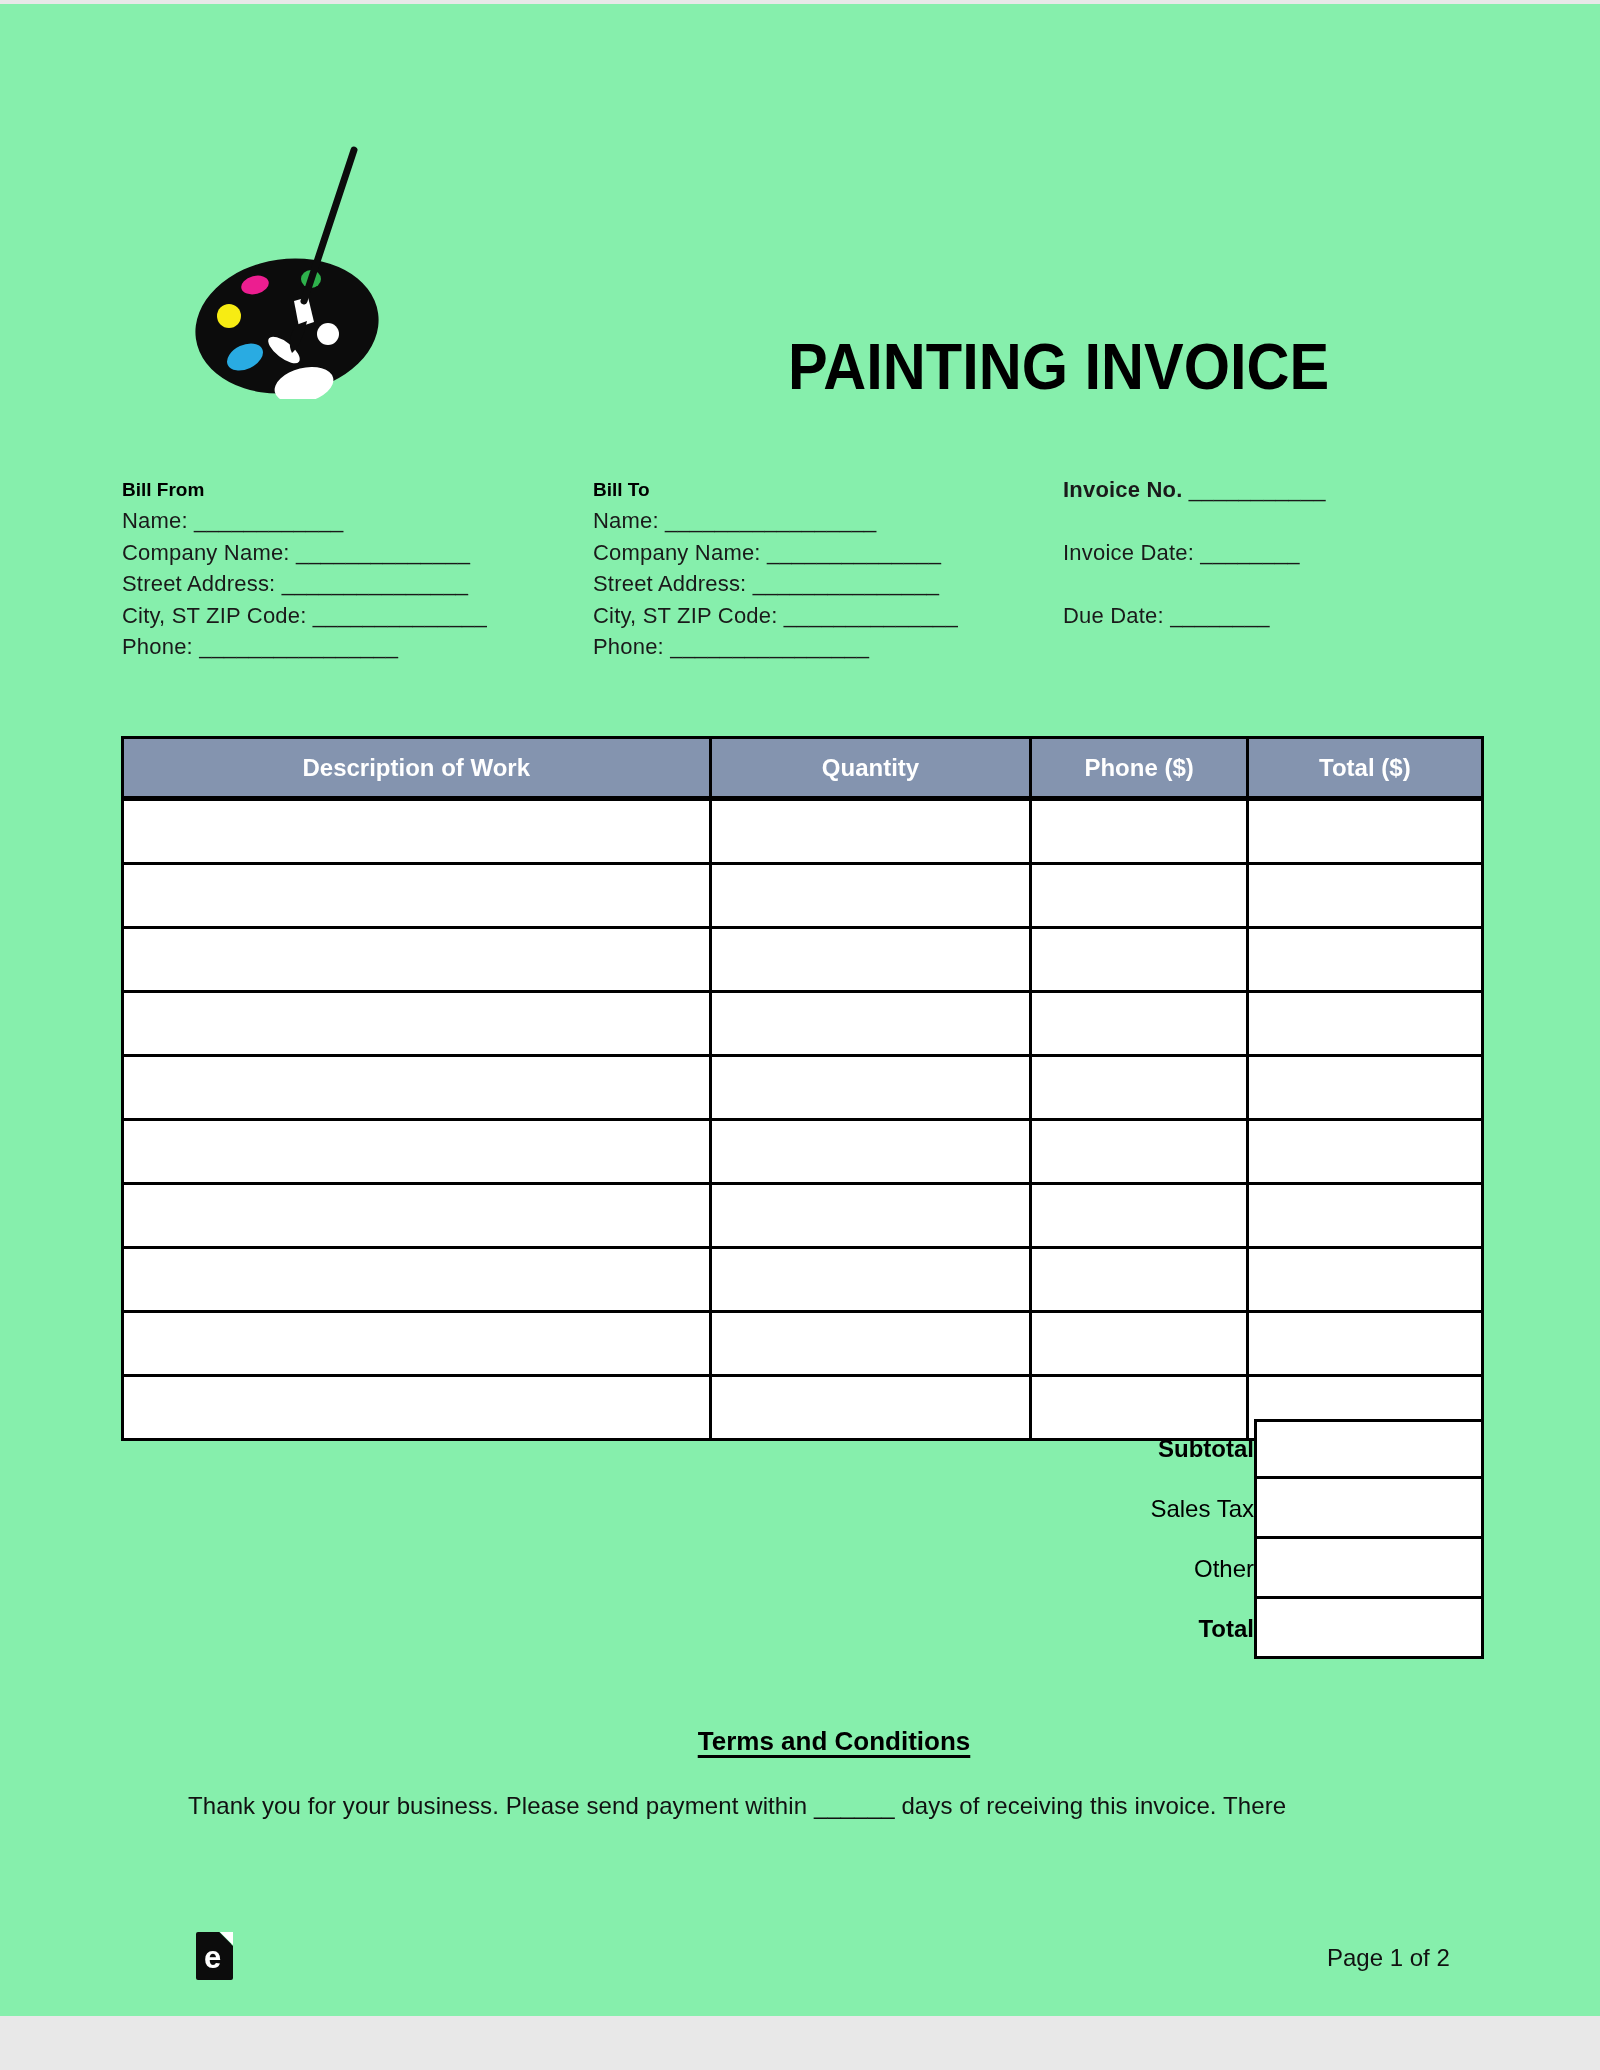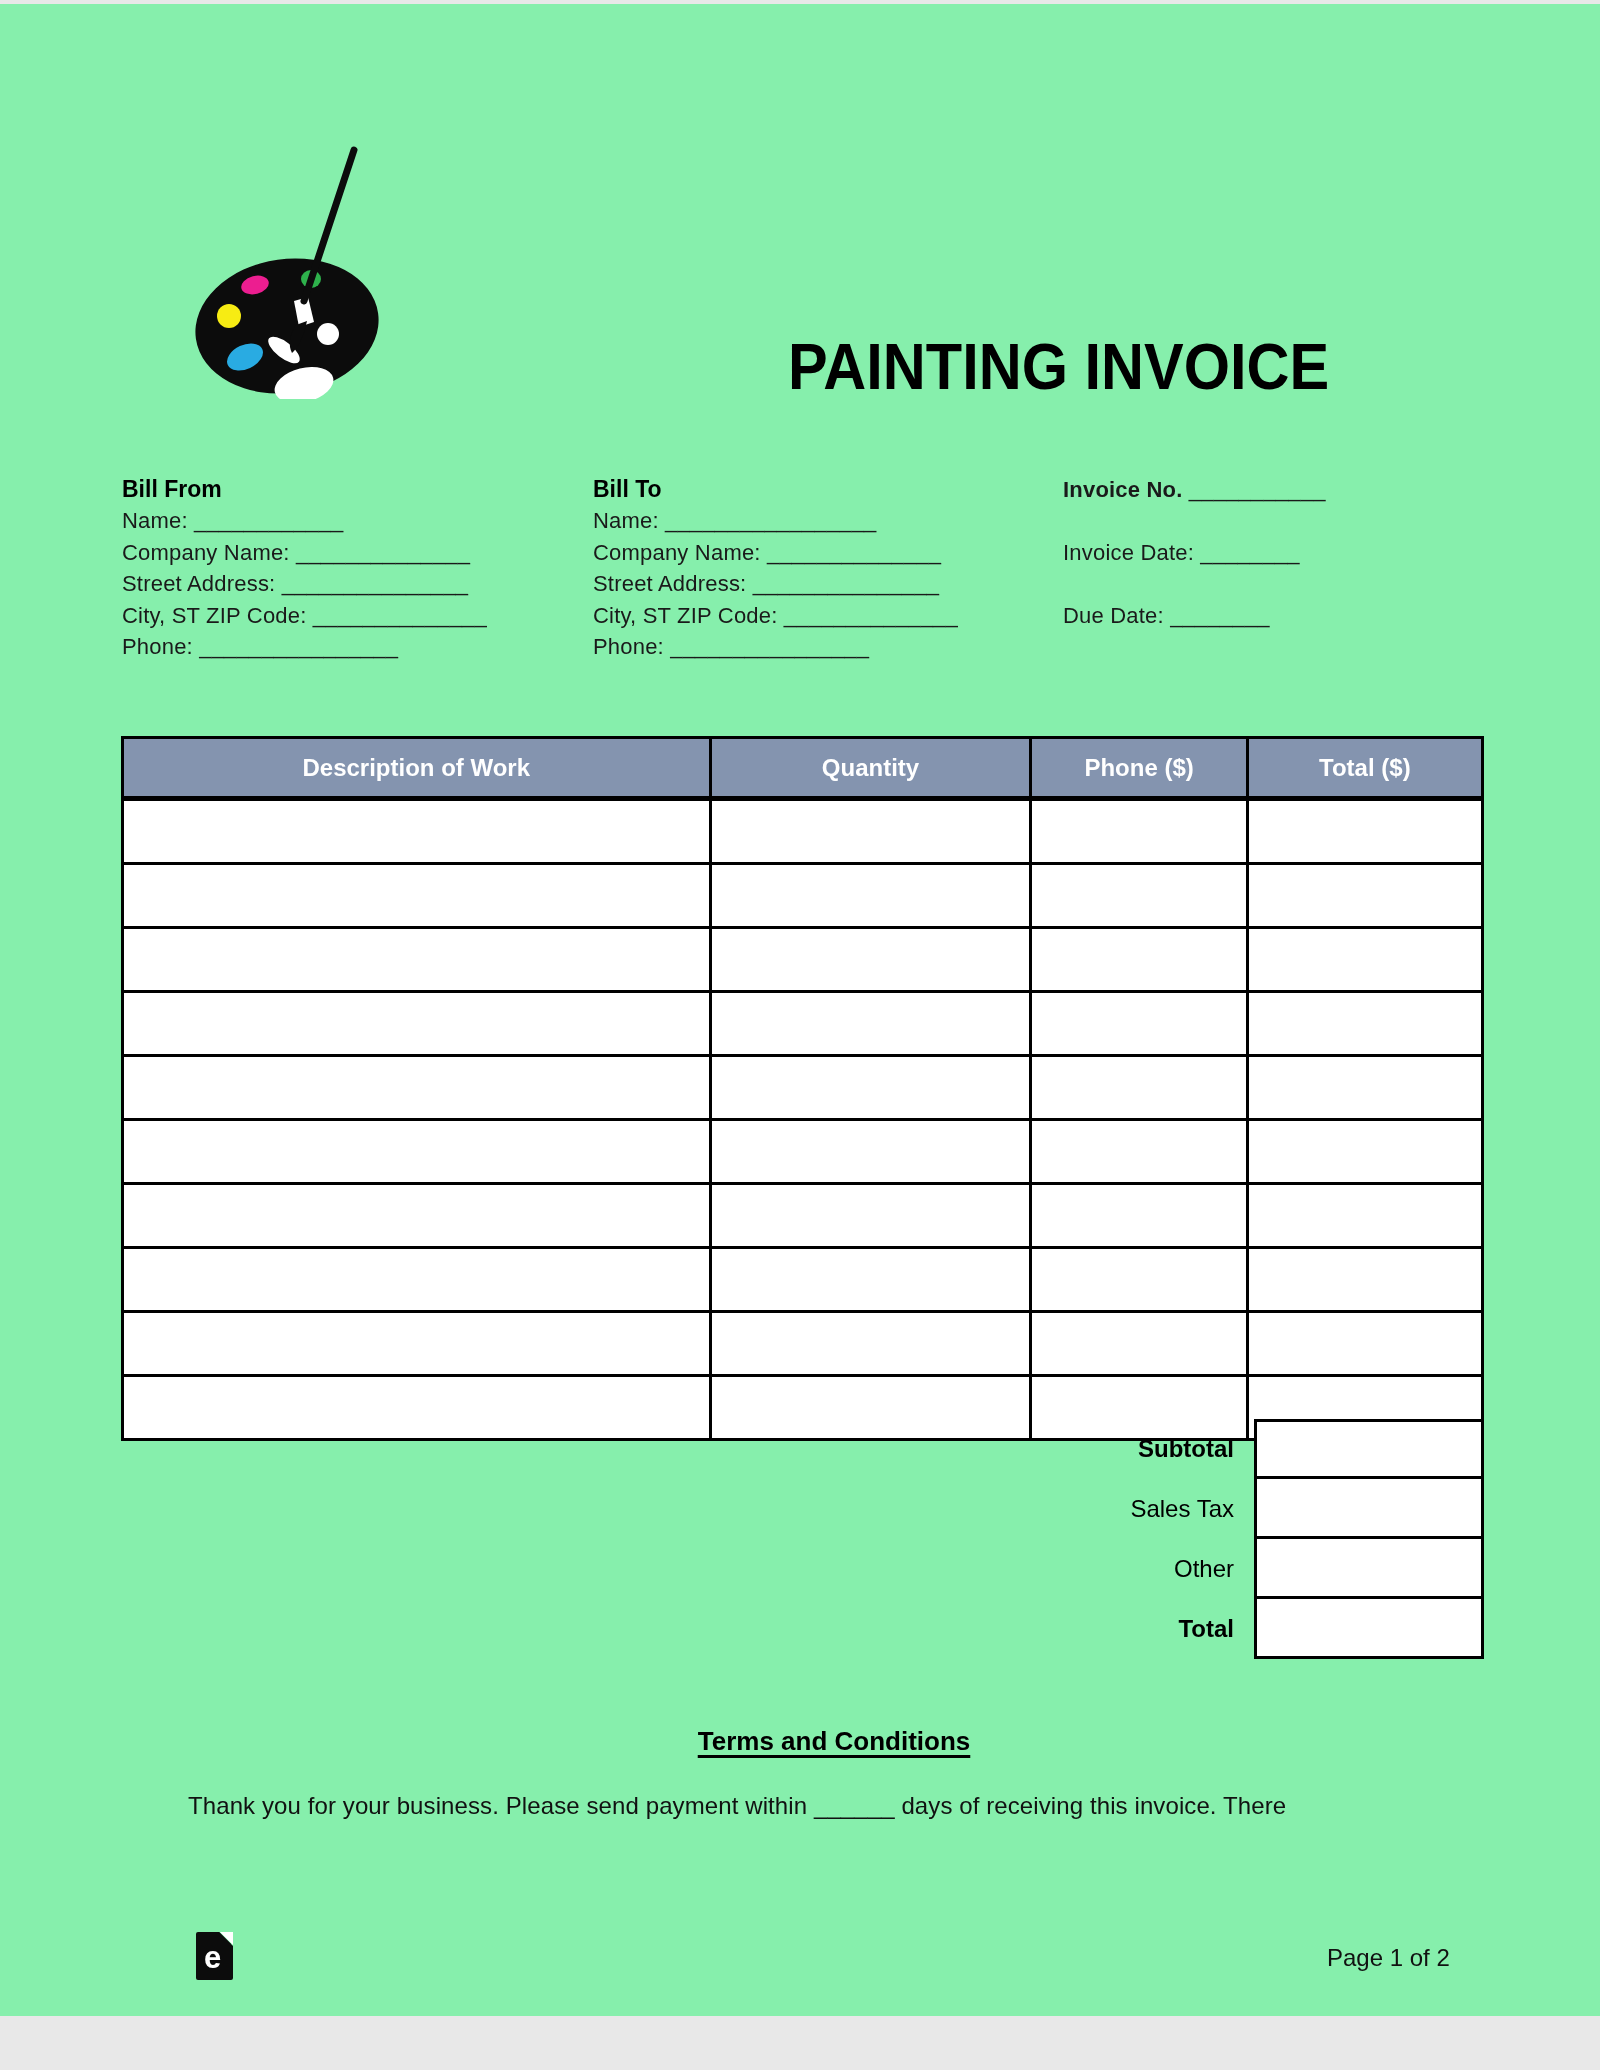--- a/index.html
+++ b/index.html
@@ -15,21 +15,21 @@
   
   .logo{position:absolute;left:192px;top:140px;width:205px;height:255px;}
   .doc-title{
     position:absolute;left:788px;top:326px;
     font-size:64px;font-weight:700;letter-spacing:0px;
     transform:scaleX(0.93);transform-origin:left center;
     white-space:nowrap;color:#000;
   }
   
   .info-col{position:absolute;top:470px;font-size:22px;line-height:31.4px;color:#1a1a1a;}
-  .info-col .heading{font-weight:700;font-size:23px;color:#000;}
+  .info-col .heading{font-weight:700;font-size:19px;color:#000;}
   .info-col .line{white-space:nowrap;letter-spacing:.2px;}
   .col-from{left:122px;}
   .col-to{left:593px;}
   .col-meta{left:1063px;}
   .col-meta .bold{font-weight:700;}
   .spacer-line{visibility:hidden;}
   
   .items-table{
     position:absolute;left:121px;top:732px;width:1363px;
     border-collapse:collapse;table-layout:fixed;
@@ -41,21 +41,21 @@
     border:3px solid #000;border-bottom:5px solid #000;
   }
   .items-table td{
     height:59px;border:3px solid #000;background:#fff;
   }
   
   .totals{position:absolute;left:121px;top:1415px;width:1363px;}
   .totals-row{display:flex;height:60px;align-items:stretch;}
   .totals-label{
     flex:1;display:flex;align-items:center;justify-content:flex-end;
-    padding-right:20px;font-size:24px;color:#000;
+    font-size:24px;color:#000;
   }
   .totals-label.bold{font-weight:700;}
   .totals-box{
     width:230px;border:3px solid #000;background:#fff;box-sizing:border-box;
   }
   .totals-row + .totals-row .totals-box{margin-top:-3px;height:63px;}
   
   .terms-heading{
     position:absolute;left:0;top:1722px;width:1600px;
     text-align:center;font-size:26px;font-weight:700;

